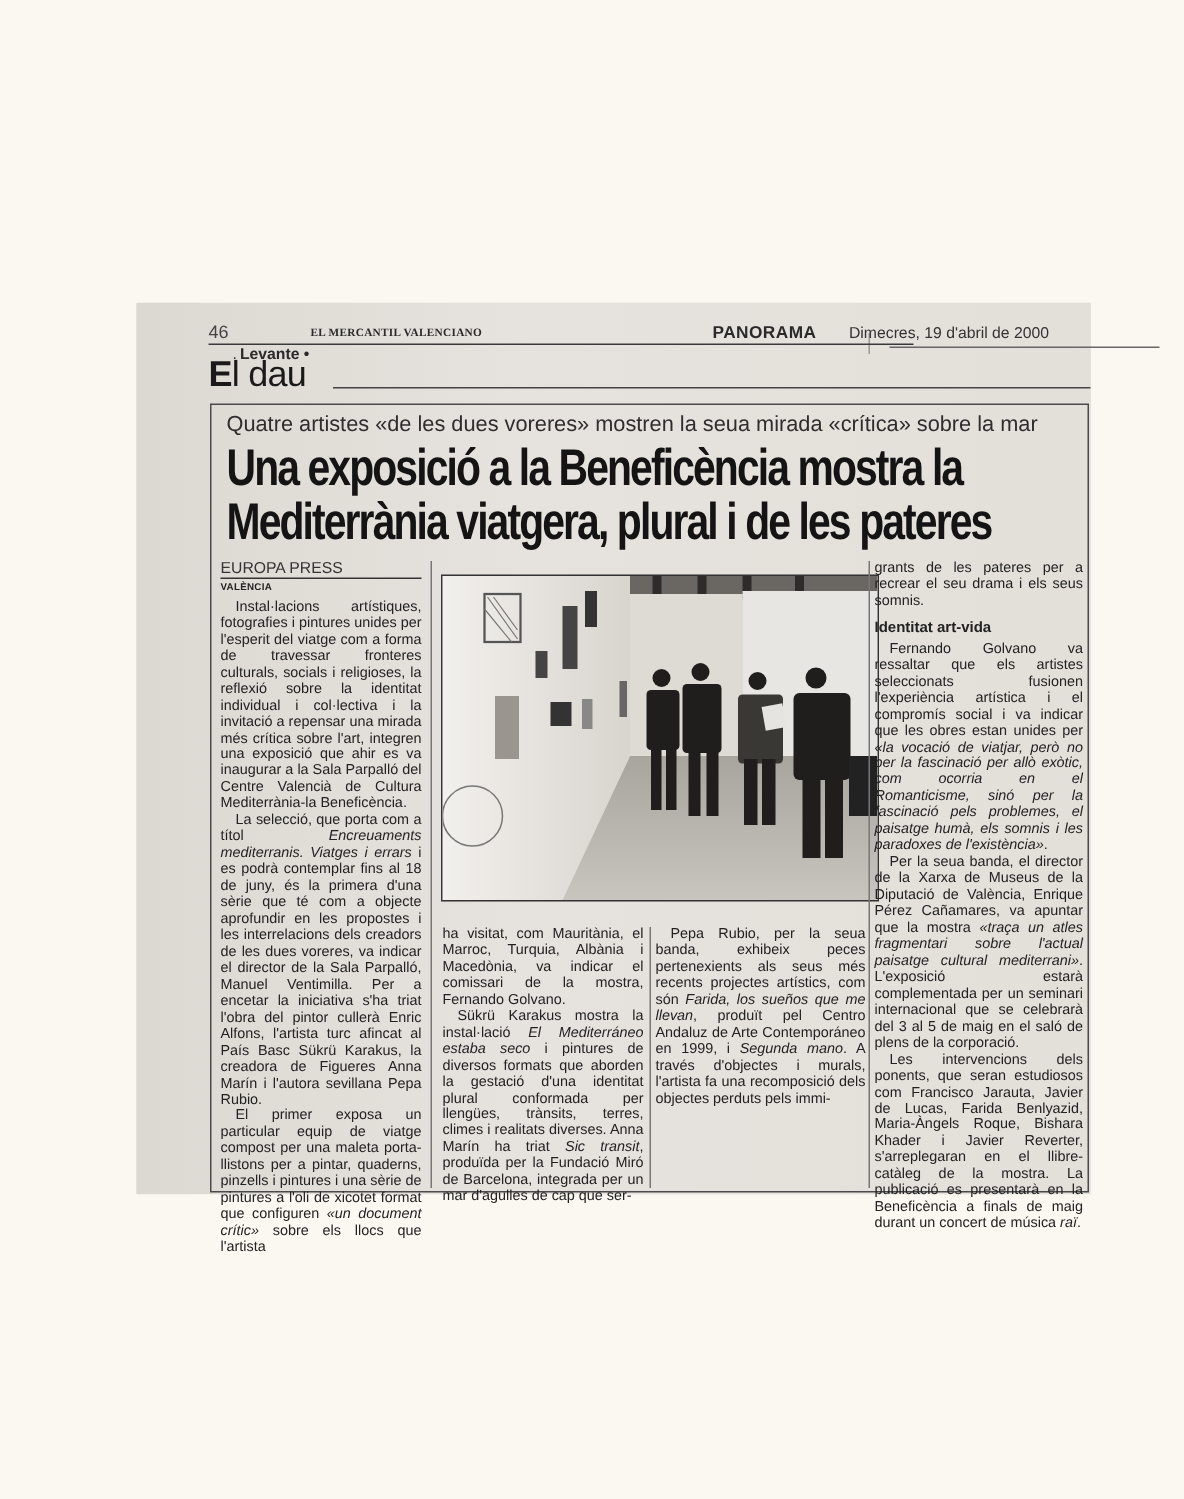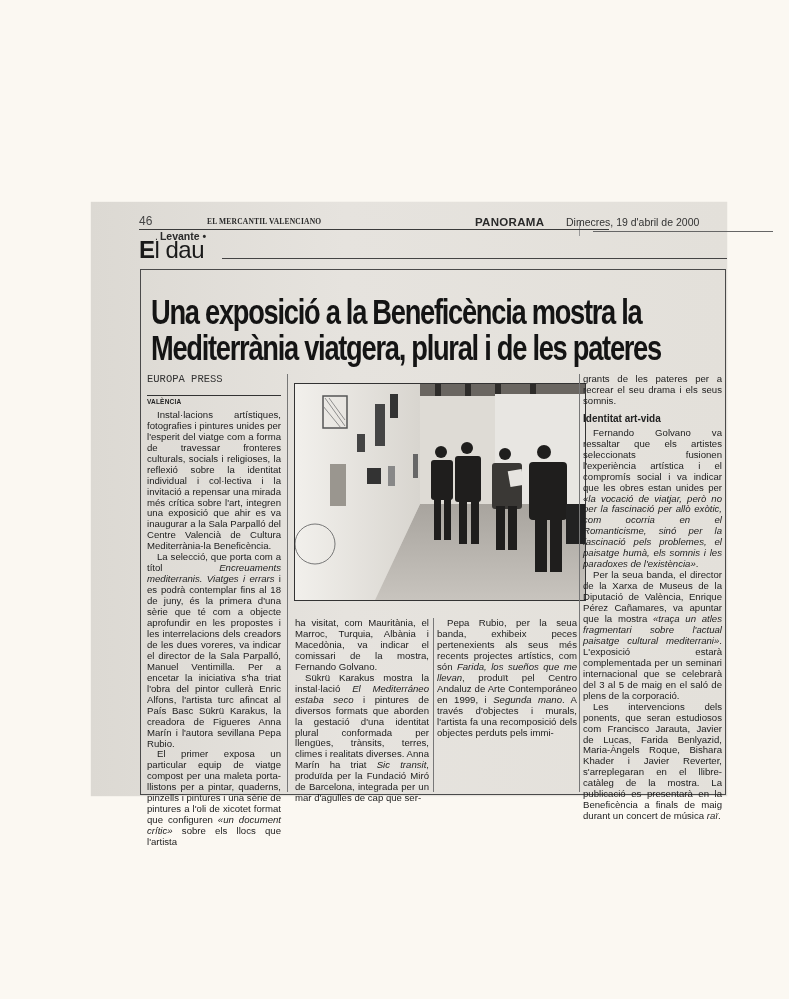--- a/index.html
+++ b/index.html
@@ -46,21 +46,21 @@
     color:#141414; letter-spacing:-1.6px; transform:scaleX(0.79); transform-origin:left top; white-space:nowrap;
   }
   .col {
     position:absolute; font-size:9.6px; line-height:10.95px; color:#222; text-align:justify;
     hyphens:manual;
   }
   .col p { margin:0; text-indent:10px; }
   .col p.noind { text-indent:0; }
   .col i { font-style:italic; }
   .col1 { left:6px; top:104px; width:134px; }
-  .byline { font-size:10.5px; color:#333; border-bottom:1px solid #333; padding-bottom:10px; margin-bottom:1px; width:134px;font-family:Liberation Mono, monospace; }
+  .byline { font-size:10.5px; color:#333; border-bottom:1px solid #333; padding-bottom:0; margin-bottom:1px; width:134px; }
   .place { font-size:6.5px; font-weight:bold; margin-bottom:2px; letter-spacing:0.2px; }
   .vrule { position:absolute; border-left:1px solid #777; }
   .photo {
     position:absolute; left:153px; top:113px; width:290px; height:216px;
     border:1px solid #333; overflow:hidden; background:#d9d6d1;
   }
   .caption { position:absolute; left:154px; top:333px; width:300px; font-size:9.6px; font-weight:bold; color:#1c1c1c; white-space:nowrap; }
   .col2 { left:154px; top:348px; width:134px; }
   .col3 { left:296px; top:348px; width:140px; }
   .col4 { left:442px; top:104px; width:139px; }
@@ -79,20 +79,21 @@
     <span class="mh-vbar"></span>
     <span class="mh-date">Dimecres, 19 d'abril de 2000</span>
     <div class="rule"></div>
     <div class="mh-date-rule"></div>
   </div>
 
   <div class="section-label"><b>E</b><span>l dau</span></div>
   <div class="section-rule"></div>
 
   <div class="box">
+    <div class="kicker">Quatre artistes «de les dues voreres» mostren la seua mirada «crítica» sobre la mar</div>
     <div class="headline">
       <div>Una exposició a la Beneficència mostra la</div>
       <div>Mediterrània viatgera, plural i de les pateres</div>
     </div>
 
     <div class="col col1">
       <div class="byline">EUROPA PRESS</div>
       <div class="place">VALÈNCIA</div>
       <p>Instal·lacions artístiques, fotografies i pintures unides per l'esperit del viatge com a forma de travessar fronteres culturals, socials i religioses, la reflexió sobre la identitat individual i col·lectiva i la invitació a repensar una mirada més crítica sobre l'art, integren una exposició que ahir es va inaugurar a la Sala Parpalló del Centre Valencià de Cultura Mediterrània-la Beneficència.</p>
       <p><span>La selecció, que porta com a títol </span><i>Encreuaments mediterranis. Viatges i errars</i><span> i es podrà contemplar fins al 18 de juny, és la primera d'una sèrie que té com a objecte aprofundir en les propostes i les interrelacions dels creadors de les dues voreres, va indicar el director de la Sala Parpalló, Manuel Ventimilla. Per a encetar la iniciativa s'ha triat l'obra del pintor cullerà Enric Alfons, l'artista turc afincat al País Basc Sükrü Karakus, la creadora de Figueres Anna Marín i l'autora sevillana Pepa Rubio.</span></p>

